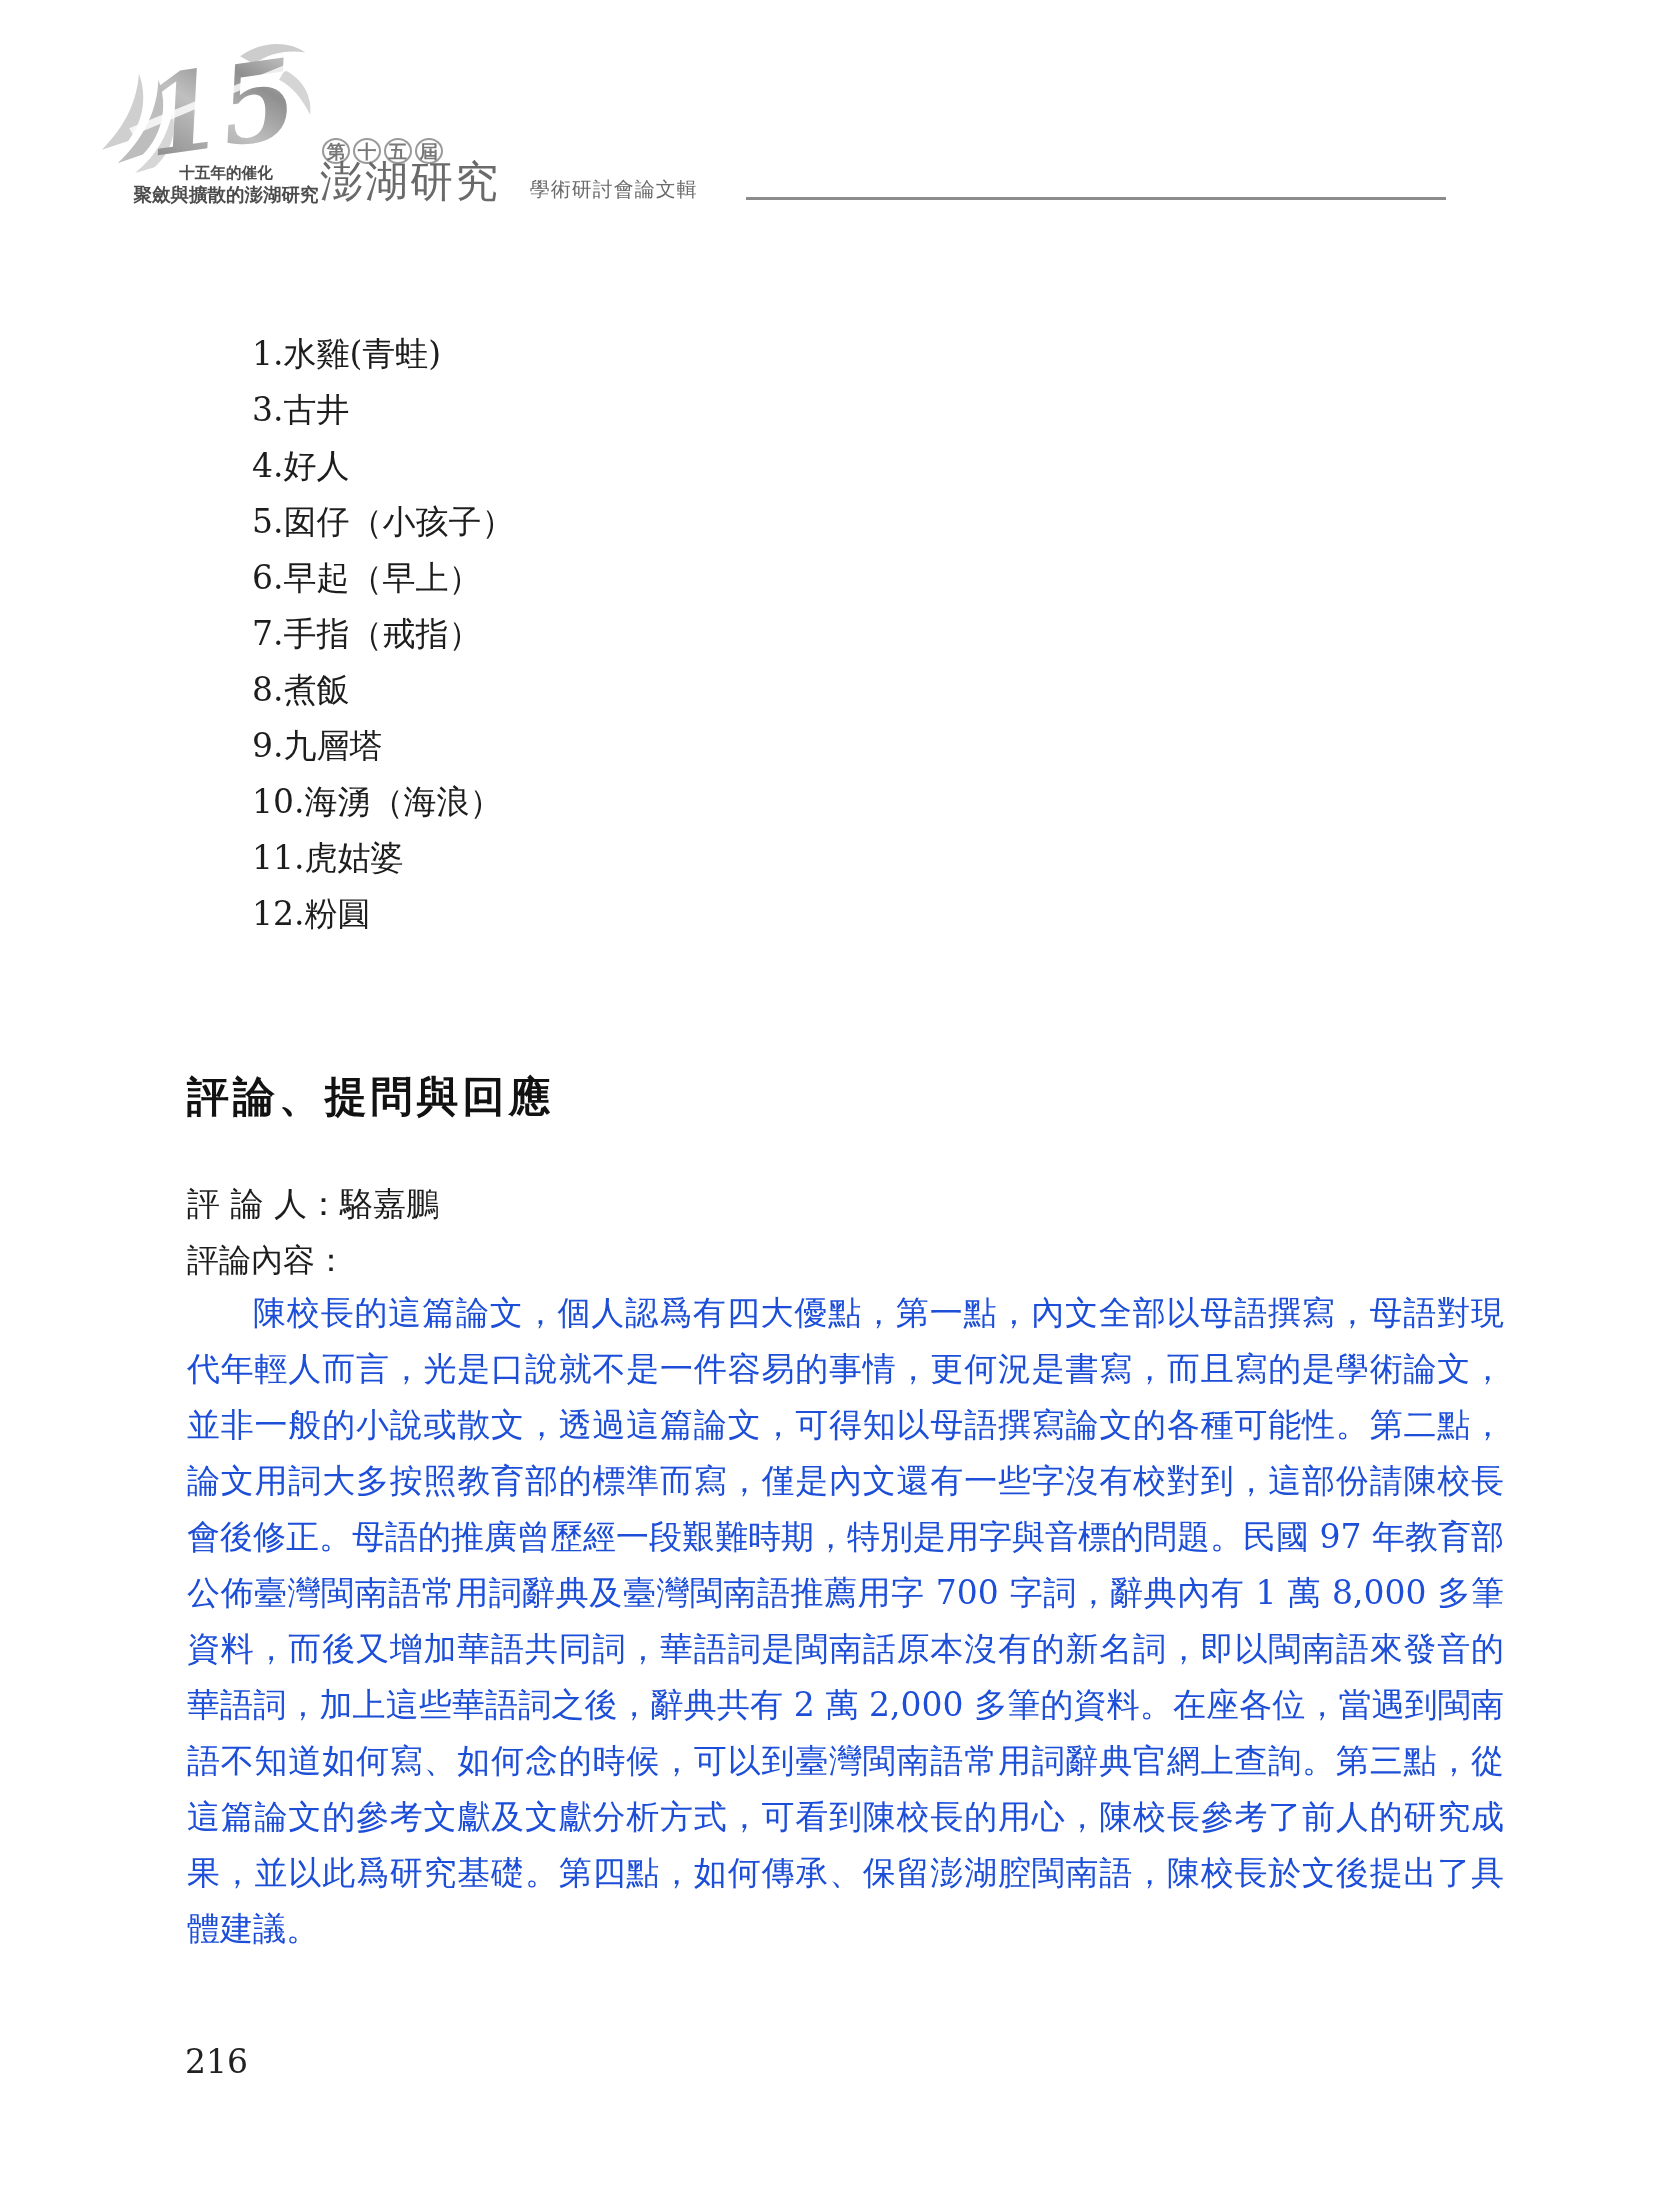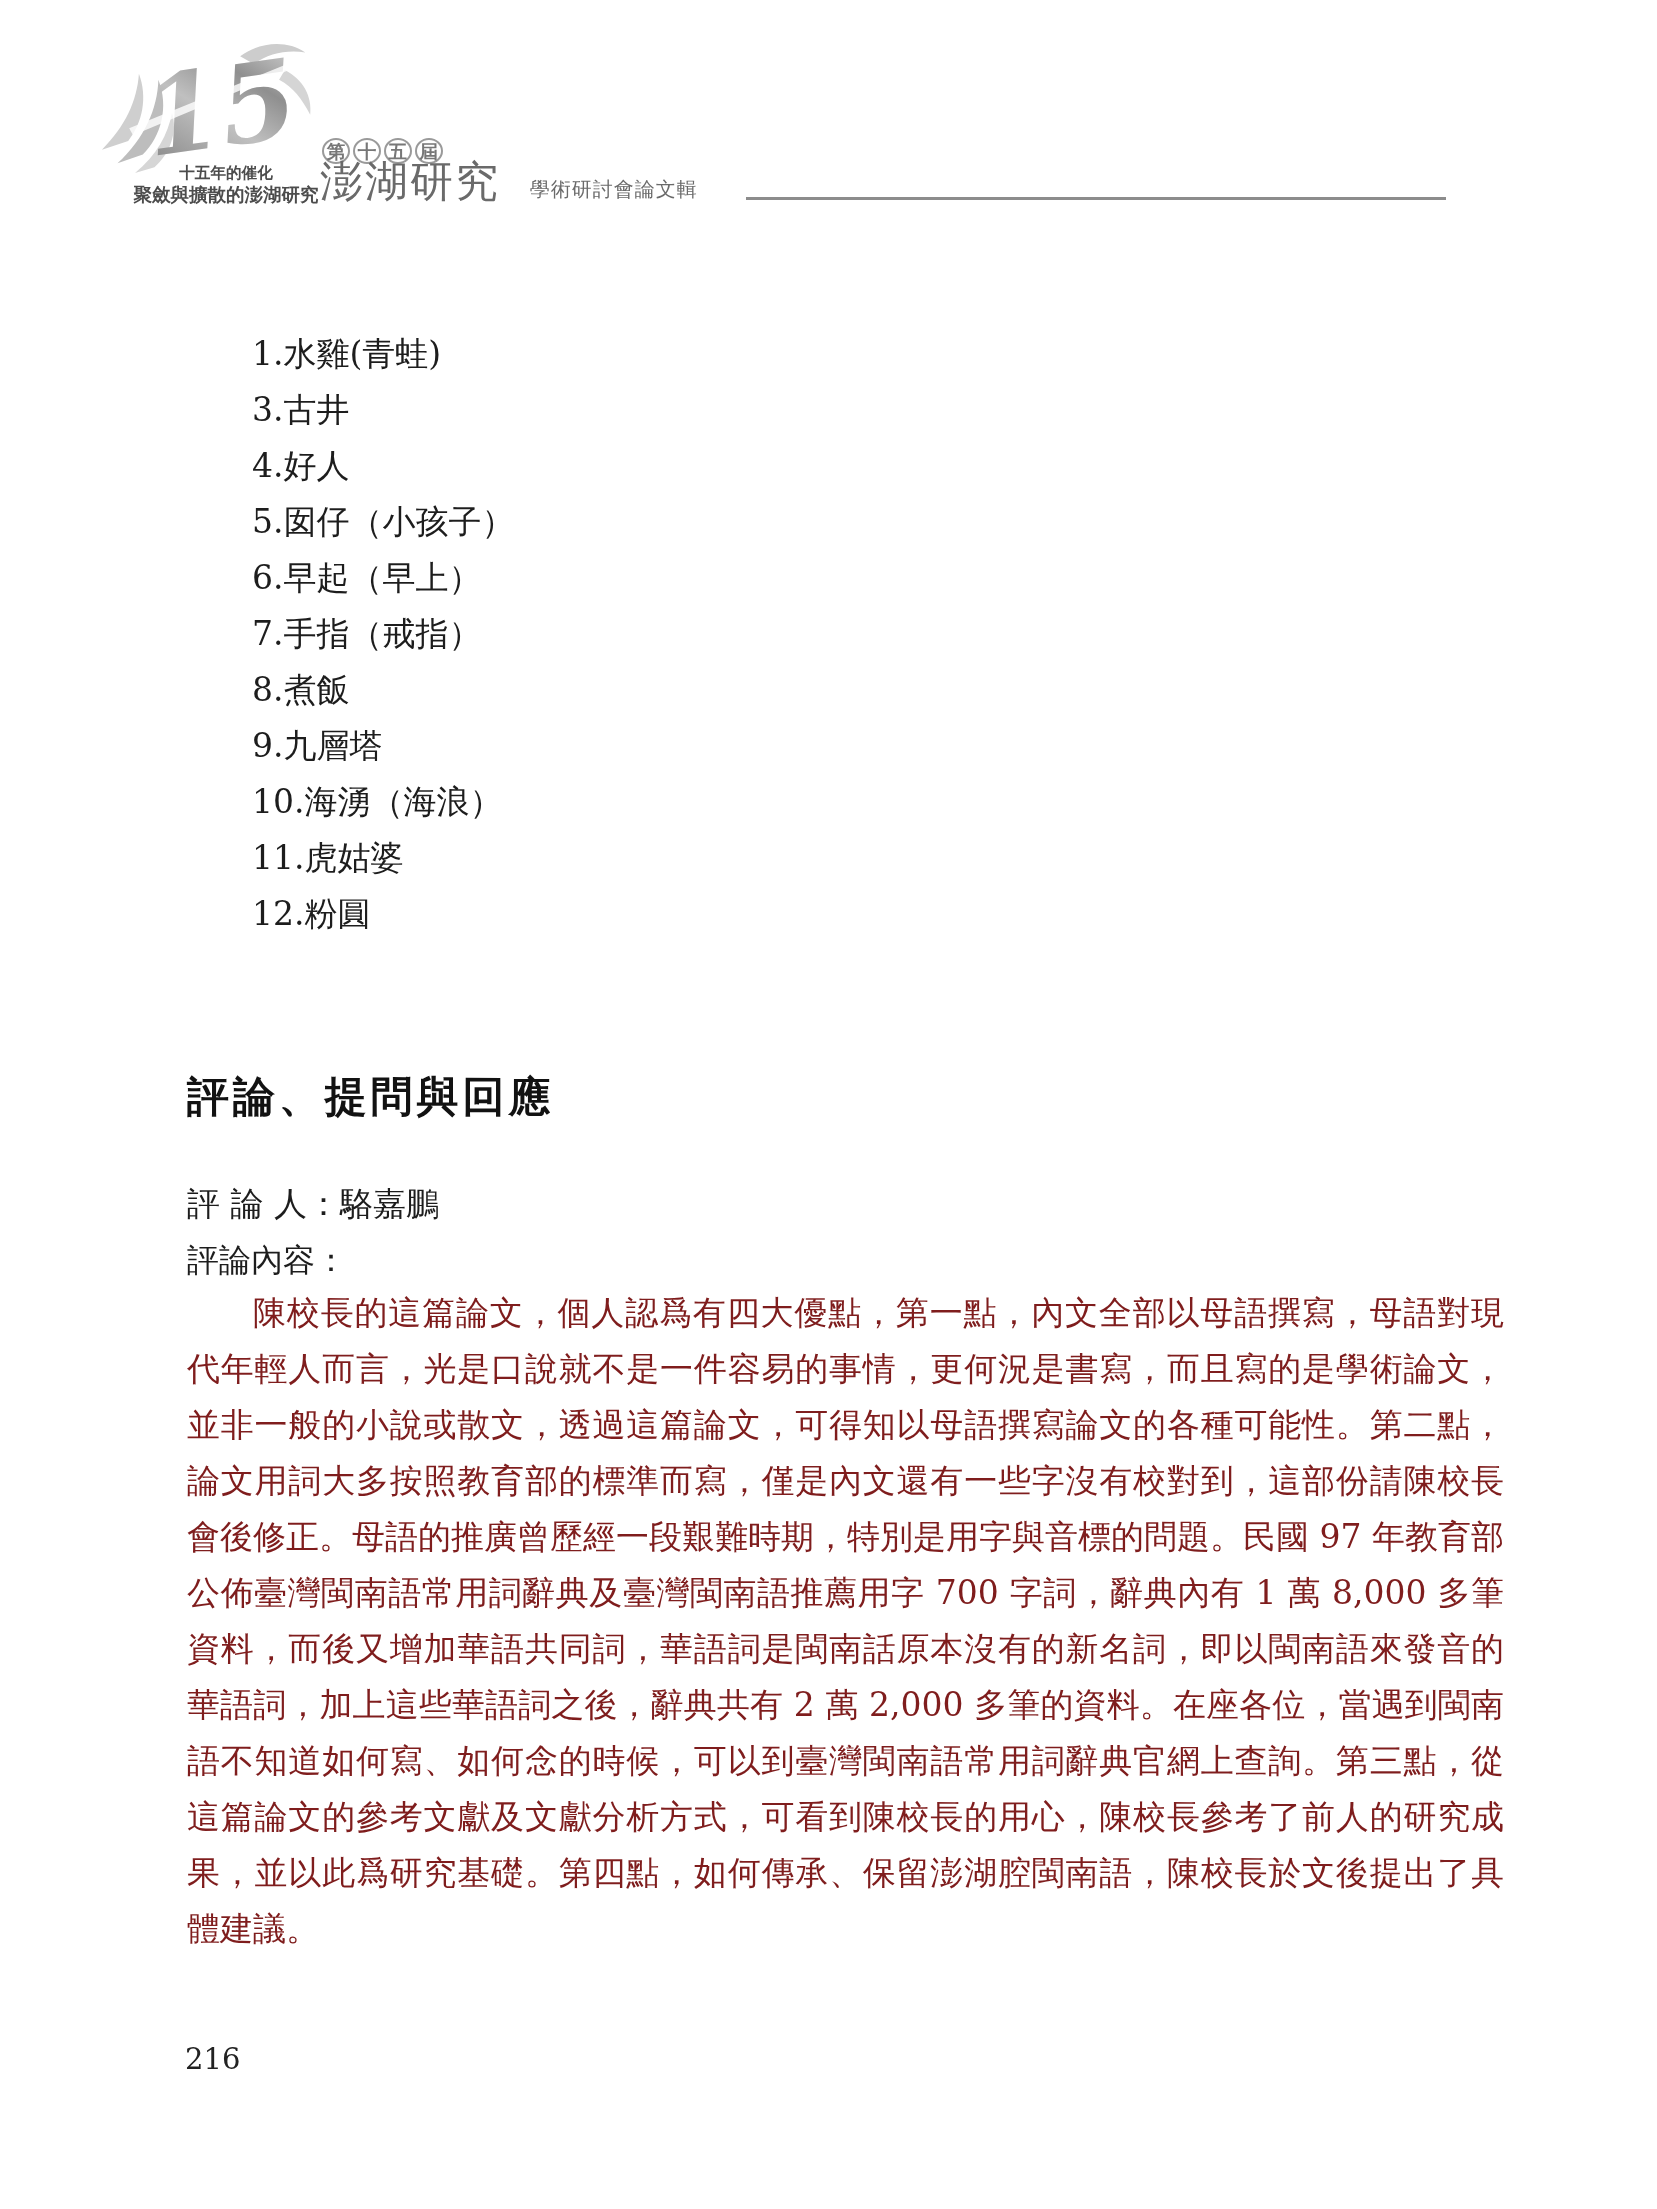--- a/index.html
+++ b/index.html
@@ -44,23 +44,23 @@
     position:absolute; left:187px; top:1069px;
     font-family:"Liberation Sans","DejaVu Sans",sans-serif;
     font-size:42px; font-weight:bold; letter-spacing:3.9px; color:#121212;
   }
   .commenter { position:absolute; left:187px; top:1182px; font-size:33px; }
   .content-label { position:absolute; left:187px; top:1239px; font-size:32px; }
   .comment-paragraph {
     position:absolute; left:187px; top:1285px; width:1317px;
     font-size:33px; line-height:56px;
     text-align:justify; text-indent:2em;
-    color:#7f1d1d;
+    color:#1d4ed8;
   }
-  .page-number { position:absolute; left:185px; top:2042px; font-size:29px; color:#222; }
+  .page-number { position:absolute; left:185px; top:2042px; font-size:33px; color:#222; }
 </style>
 </head>
 <body>
 
 <div class="page">
 
   <div class="logo-wrap">
     <svg viewBox="0 0 232 150" width="226" height="146">
       <defs>
         <linearGradient id="gnum" x1="0" y1="1" x2="1" y2="0">

